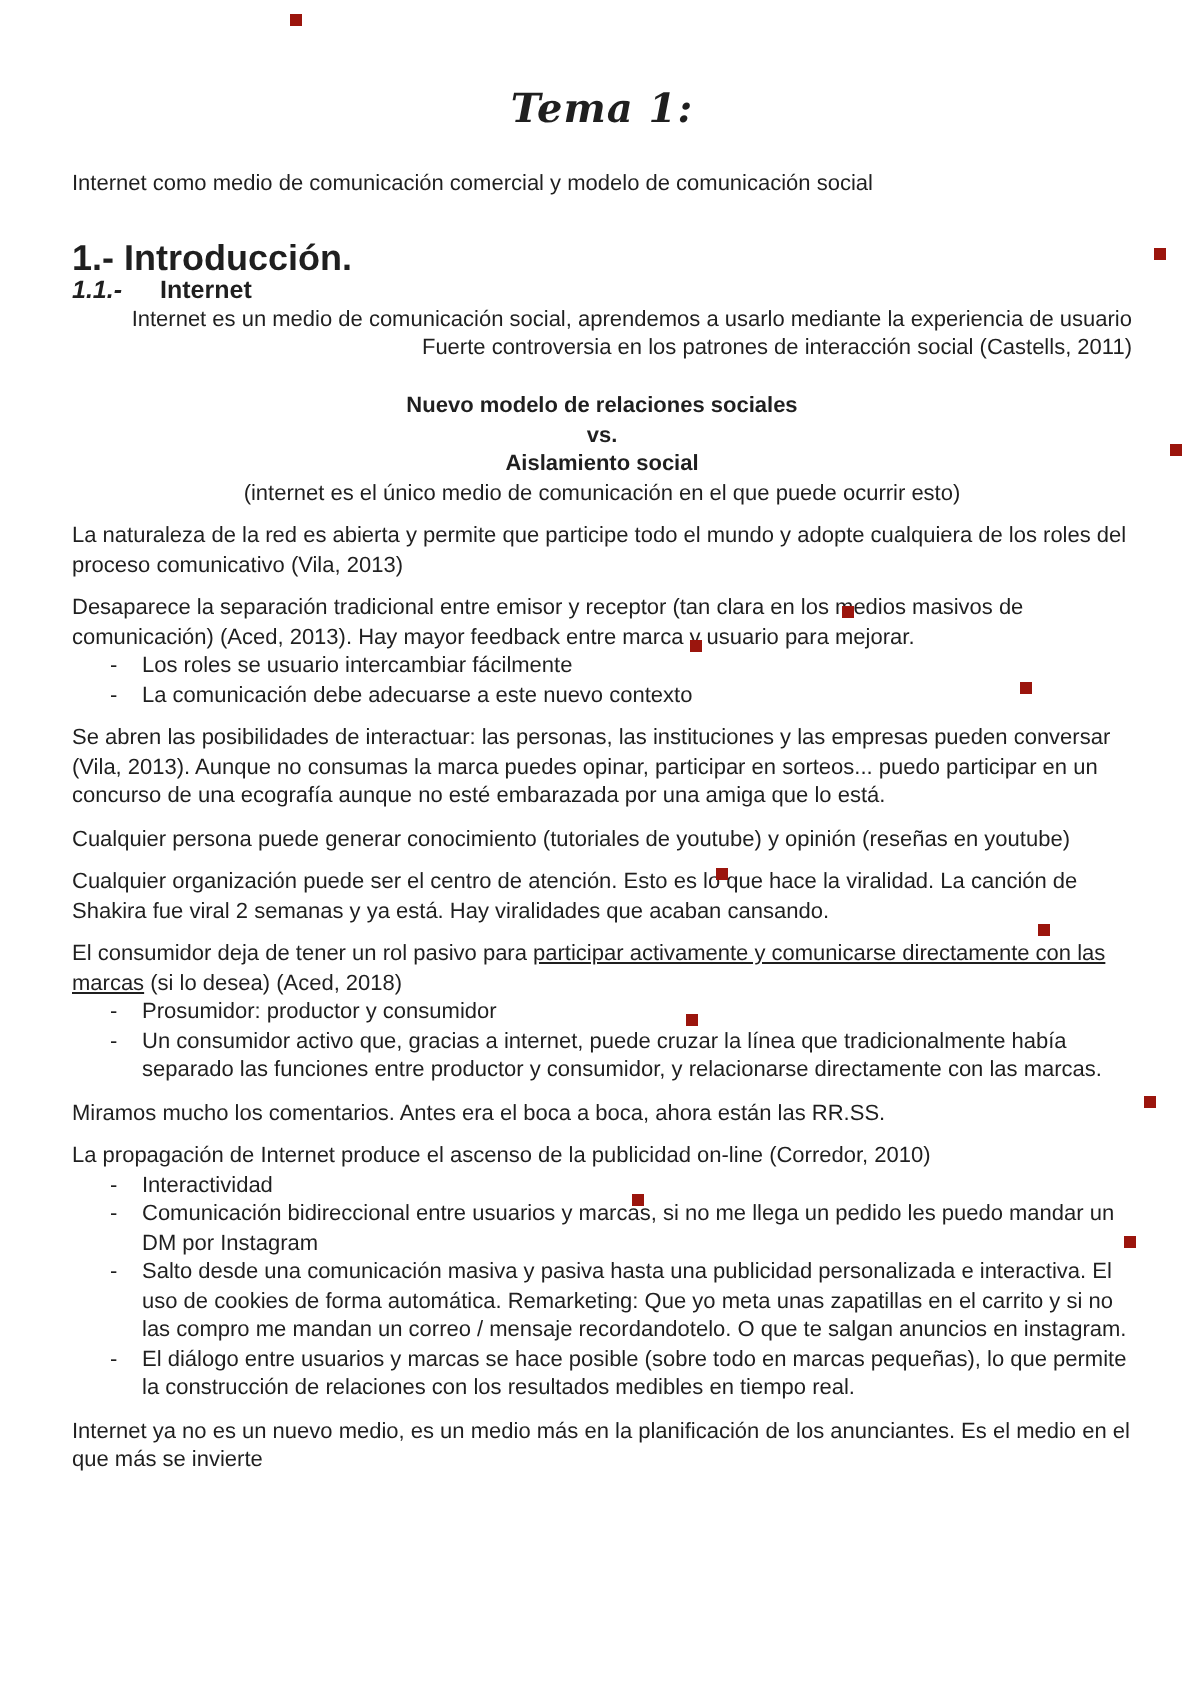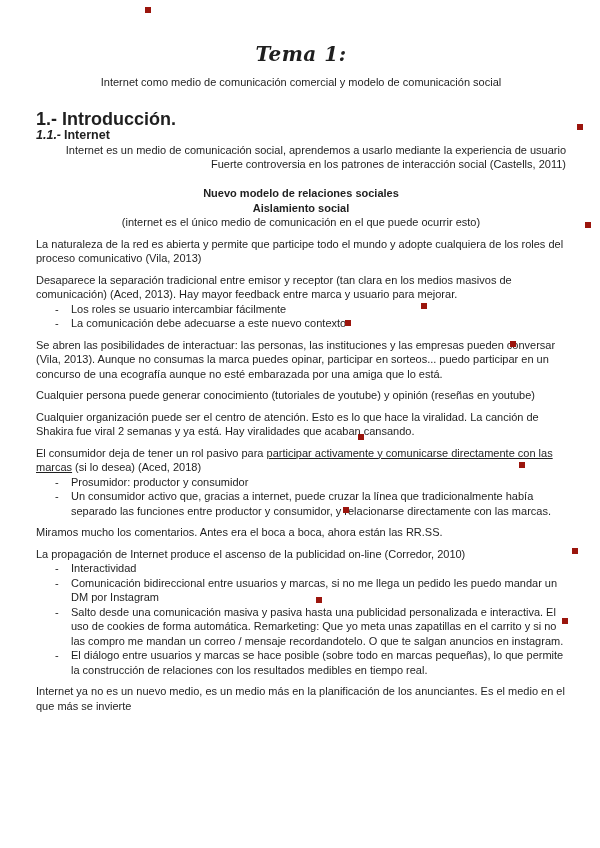--- a/index.html
+++ b/index.html
@@ -18,26 +18,26 @@
 
   .doc-title {
     text-align: center;
     font-family: "DejaVu Serif", serif;
     font-style: italic;
     font-weight: bold;
     font-size: 20px;
     line-height: 24px;
     letter-spacing: 0.5px;
   }
-  .doc-subtitle { text-align: center; margin-top: 9px; }
+  .doc-subtitle { margin-top: 19px; }
 
   .h1 { font-size: 18px; font-weight: bold; margin-top: 21px; line-height: 16px; }
   .h2 { font-size: 12.5px; font-weight: bold; margin-top: 1px; line-height: 15px; }
   .h2 .h2-num { font-style: italic; }
-  .h2 .h2-label { margin-left: 3px; }
+  .h2 .h2-label { margin-left: 19px; }
 
   .para { margin-top: 7px; }
   .line { margin-top: 0; text-align: right; }
   .center-block { text-align: center; margin-top: 14.5px; }
   .center-block .bold-line { font-weight: bold; }
 
   ul.dash-list { margin: 0; padding: 0; list-style: none; }
   ul.dash-list li { display: flex; padding-left: 19px; }
   ul.dash-list li .dash-marker { width: 16px; flex: none; }
   ul.dash-list li .li-text { flex: 1; }
@@ -62,20 +62,21 @@
     <div class="h1">1.- Introducción.</div>
     <div class="h2">
       <span class="h2-num">1.1.-</span><span class="h2-label">Internet</span>
     </div>
 
     <div class="line">Internet es un medio de comunicación social, aprendemos a usarlo mediante la experiencia de usuario</div>
     <div class="line">Fuerte controversia en los patrones de interacción social (Castells, 2011)</div>
 
     <div class="center-block">
       <div class="bold-line">Nuevo modelo de relaciones sociales</div>
+      <div class="bold-line">vs.</div>
       <div class="bold-line">Aislamiento social</div>
       <div>(internet es el único medio de comunicación en el que puede ocurrir esto)</div>
     </div>
 
     <div class="para">La naturaleza de la red es abierta y permite que participe todo el mundo y adopte cualquiera de los roles del proceso comunicativo (Vila, 2013)</div>
 
     <div class="para">Desaparece la separación tradicional entre emisor y receptor (tan clara en los medios masivos de comunicación) (Aced, 2013). Hay mayor feedback entre marca y usuario para mejorar.</div>
     <ul class="dash-list">
       <li>
         <span class="dash-marker">-</span>

